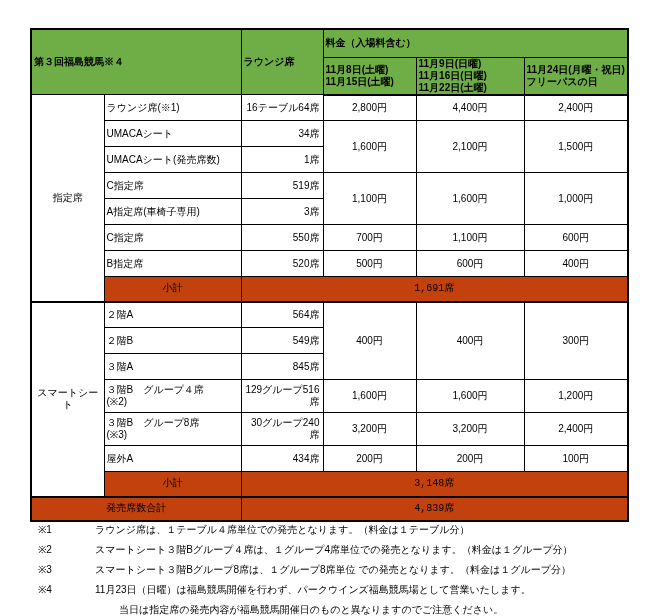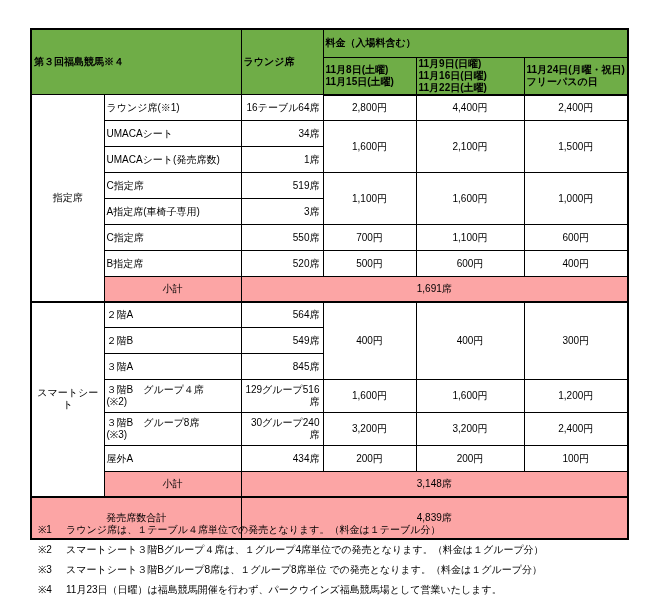--- a/index.html
+++ b/index.html
@@ -28,52 +28,53 @@
     font-size: 10px;
     line-height: 12px;
     padding: 0 2px;
     vertical-align: middle;
   }
   .green {
     background: #6FAD47;
     font-weight: bold;
   }
   .gray {
-    background: #fca5a5;
+    background: #c2410c;
     text-align: center;
+    font-family: Liberation Mono, monospace;
   }
   .pre { white-space: pre-line; }
   .name { white-space: pre-line; }
   .cnt  { text-align: right; padding-right: 3px; }
   .price{ text-align: center; }
   .glabel { text-align: center; }
   .bb2 td, td.bb2 { border-bottom: 2px solid #000; }
   tr.hh1 { height: 28px; }
   tr.hh2 { height: 36px; }
   tr.h26 { height: 26px; }
   tr.h25 { height: 25px; }
   tr.h33 { height: 33px; }
-  tr.h24 { height: 42px; }
+  tr.h24 { height: 24px; }
   .notes {
     position: absolute;
     left: 38px;
     top: 524px;
     width: 620px;
     font-size: 10px;
     line-height: 12px;
   }
   .note {
     display: flex;
     margin-bottom: 8px;
   }
   .note .marker {
     width: 28px;
     flex: 0 0 28px;
   }
-  .note .ntext { flex: 1; }
+  .note .ntext { flex: 1; margin-left: 29px; }
   .note.indent { padding-left: 52px; }
 </style>
 </head>
 <body>
 
 <div class="wrap">
   <table>
     <colgroup>
       <col style="width:73px">
       <col style="width:137px">
@@ -210,13 +211,16 @@
     <span class="ntext">スマートシート３階Bグループ４席は、１グループ4席単位での発売となります。（料金は１グループ分）</span>
   </div>
   <div class="note">
     <span class="marker">※3</span>
     <span class="ntext">スマートシート３階Bグループ8席は、１グループ8席単位 での発売となります。（料金は１グループ分）</span>
   </div>
   <div class="note">
     <span class="marker">※4</span>
     <span class="ntext">11月23日（日曜）は福島競馬開催を行わず、パークウインズ福島競馬場として営業いたします。</span>
   </div>
+  <div class="note indent">
+    <span class="ntext">当日は指定席の発売内容が福島競馬開催日のものと異なりますのでご注意ください。</span>
+  </div>
 </div>
 
 </body></html>

